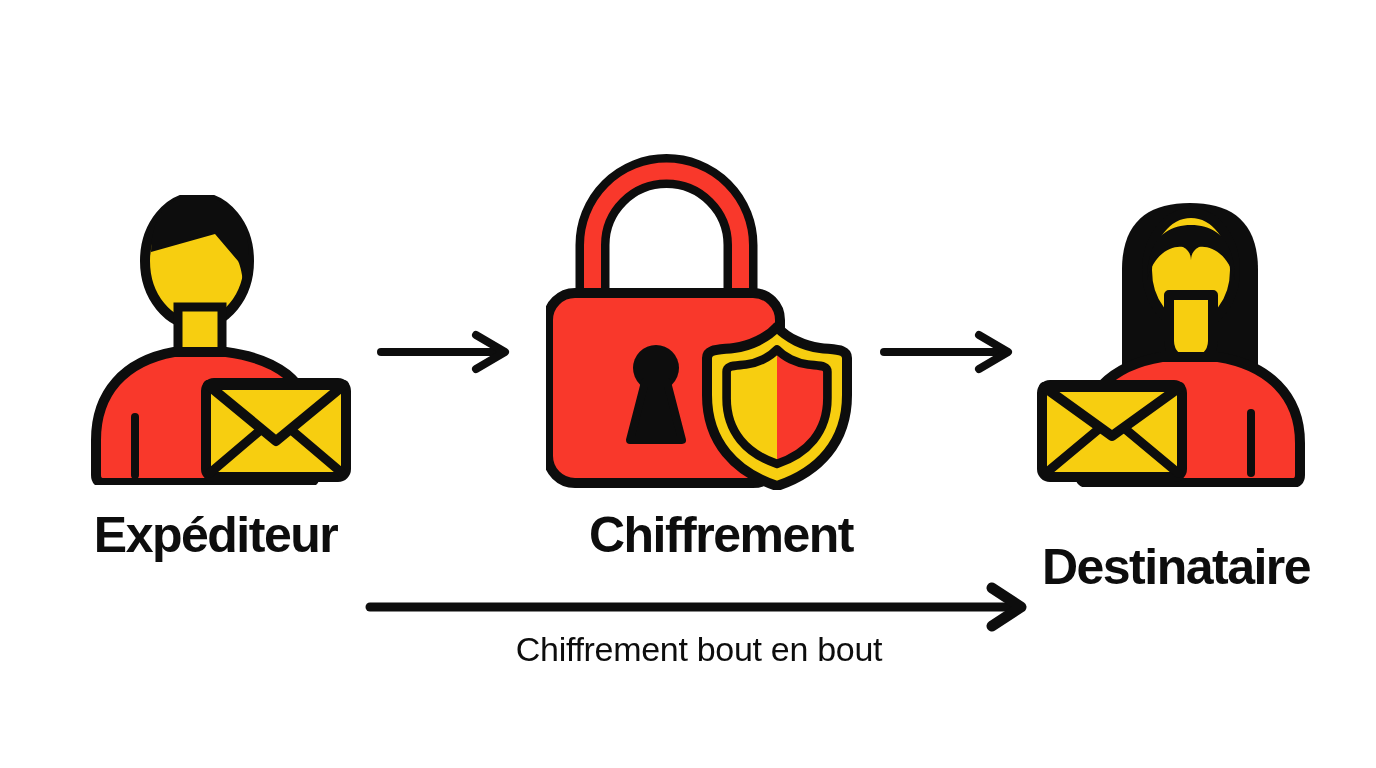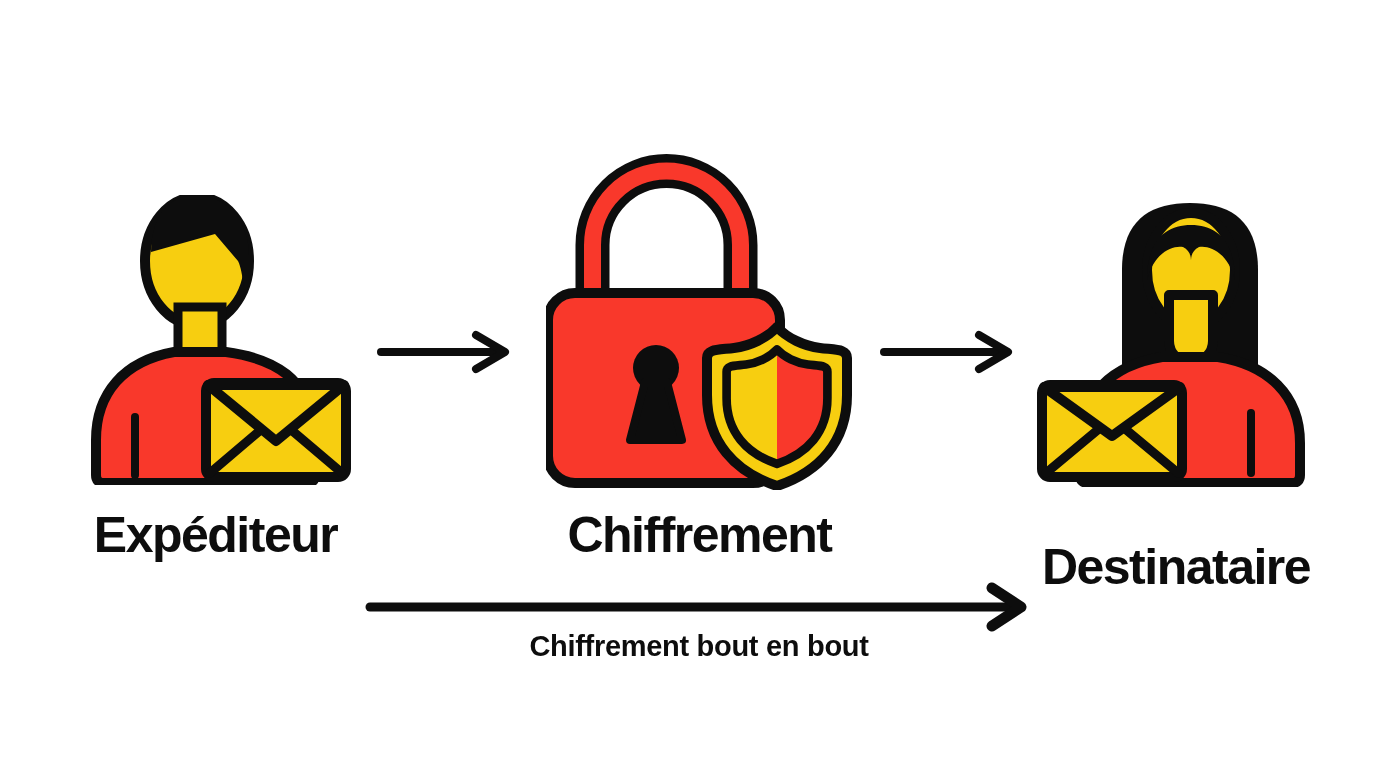--- a/index.html
+++ b/index.html
@@ -21,22 +21,22 @@
     text-align:center;
     font-weight:700;
     font-size:50px;
     letter-spacing:-1.5px;
     color:var(--ink);
     white-space:nowrap;
   }
   .flow-caption{
     position:absolute;
     text-align:center;
-    font-weight:700;
-    font-size:29px;
+    font-weight:400;
+    font-size:34px;
     letter-spacing:-0.3px;
     color:var(--ink);
     white-space:nowrap;
   }
   .fill-red{fill:var(--red);}
   .fill-yellow{fill:var(--yellow);}
   .fill-ink{fill:var(--ink);}
   .stroke-ink{stroke:var(--ink);}
   .stroke-red{stroke:var(--red);}
   svg{display:block;}
@@ -127,21 +127,21 @@
 
       <g>
         <rect x="6" y="190" width="140" height="92" rx="8" class="fill-yellow stroke-ink" stroke-width="10"></rect>
         <path d="M10,278 L76,223 M142,278 L76,223" class="stroke-ink" stroke-width="9" fill="none" stroke-linecap="round"></path>
         <path d="M8,192 L76,241 L144,192 Z" class="fill-yellow stroke-ink" stroke-width="10" stroke-linejoin="round"></path>
       </g>
     </svg>
   </div>
 
   <div class="node-label" style="left:70px;top:506px;width:275px;">Expéditeur</div>
-  <div class="node-label" style="left:538px;top:506px;width:307px;">Chiffrement</div>
+  <div class="node-label" style="left:538px;top:506px;width:307px;text-align:right;">Chiffrement</div>
   <div class="node-label" style="left:1032px;top:506px;width:272px;margin-top:32px;">Destinataire</div>
 
   <div class="abs" style="left:356px;top:580px;width:670px;height:56px;">
     <svg width="670" height="56" viewBox="0 0 670 56">
       <path d="M6,27 L648,27" class="stroke-ink" stroke-width="9" stroke-linecap="round" fill="none"></path>
       <path d="M628,8 L657,27 L628,46" class="stroke-ink" stroke-width="11" fill="none" stroke-linecap="round" stroke-linejoin="round"></path>
     </svg>
   </div>
 
   <div class="flow-caption" style="left:356px;top:630px;width:670px;">Chiffrement bout en bout</div>

